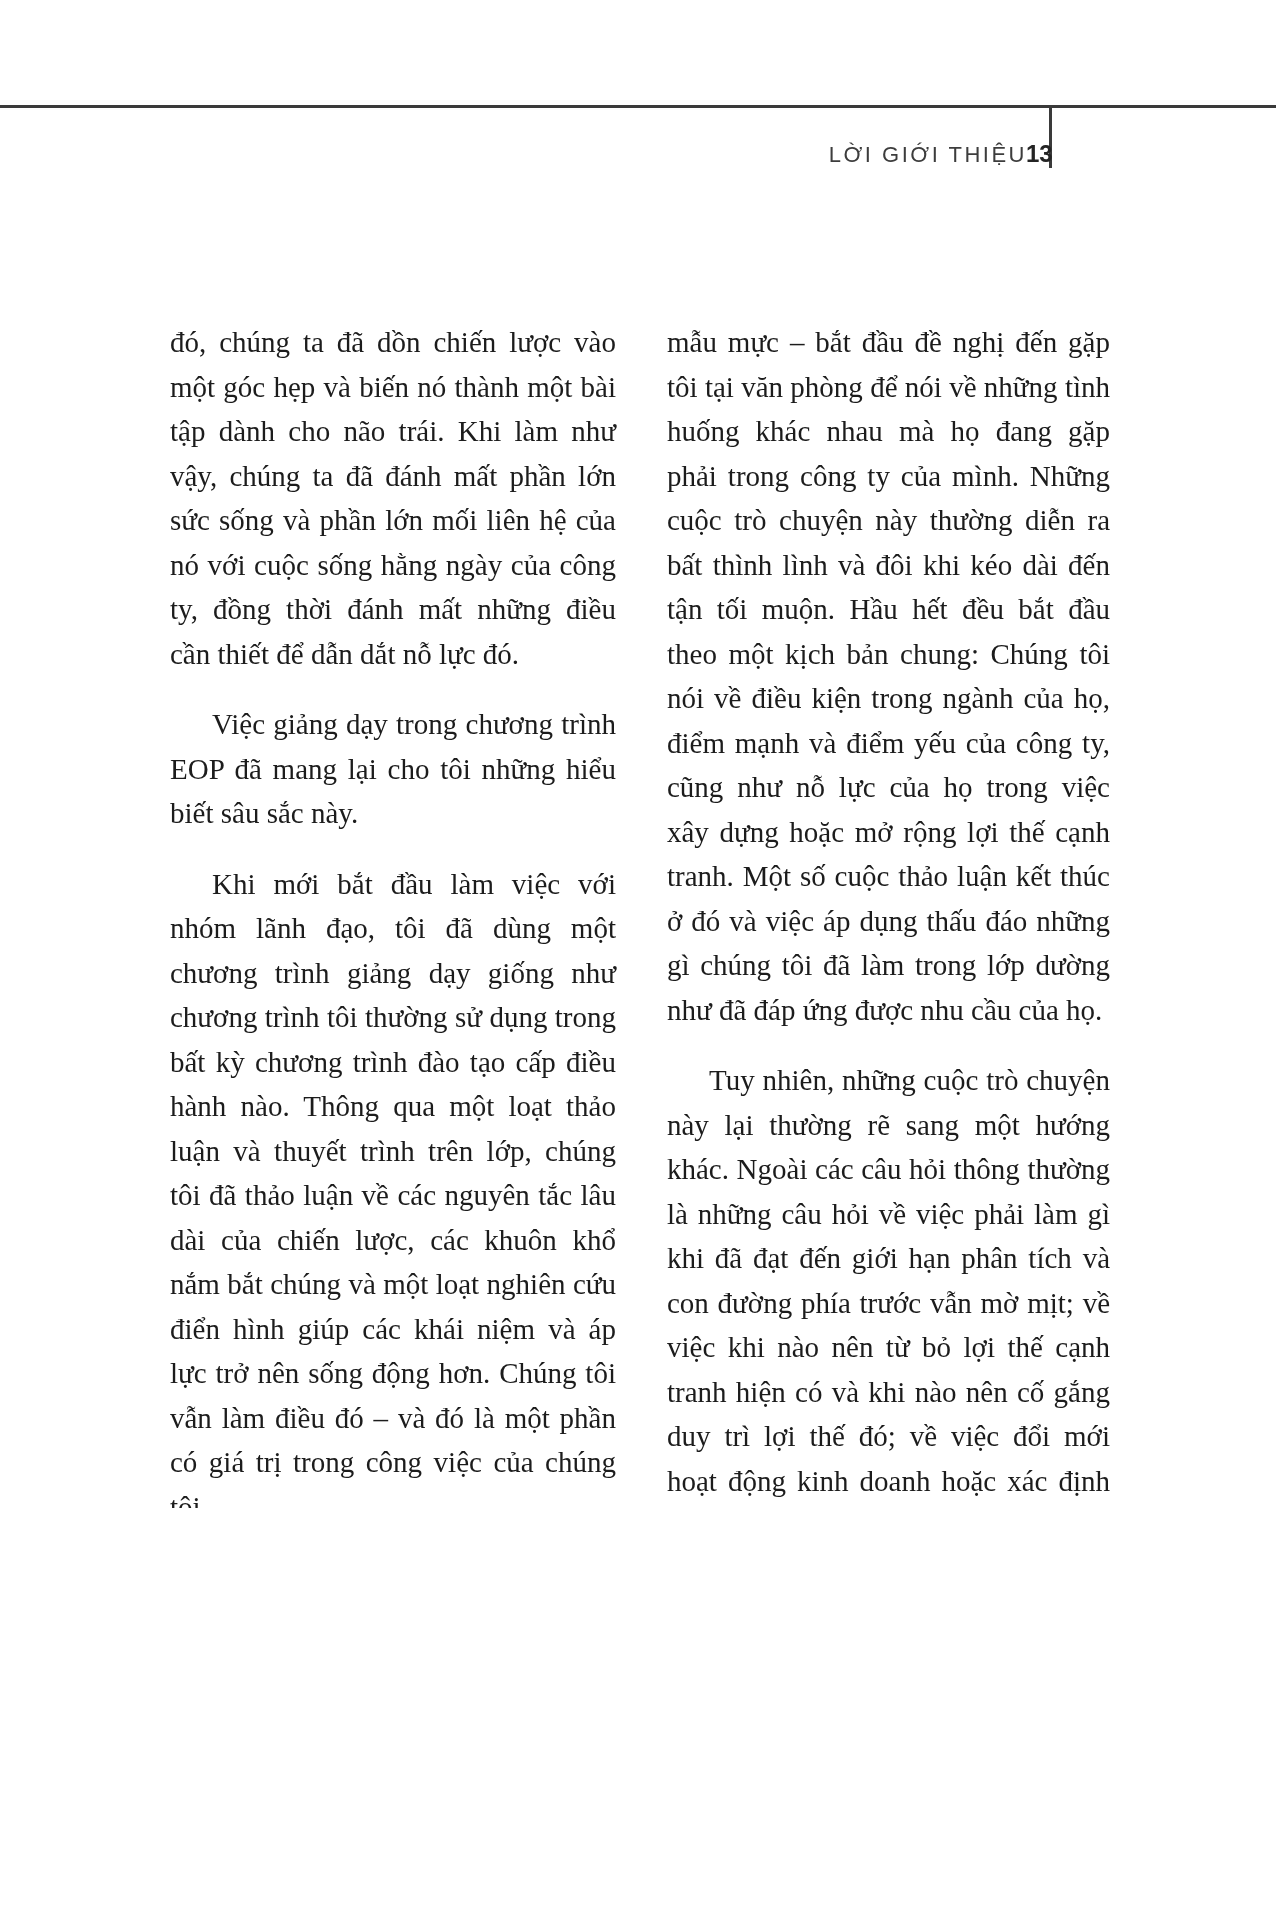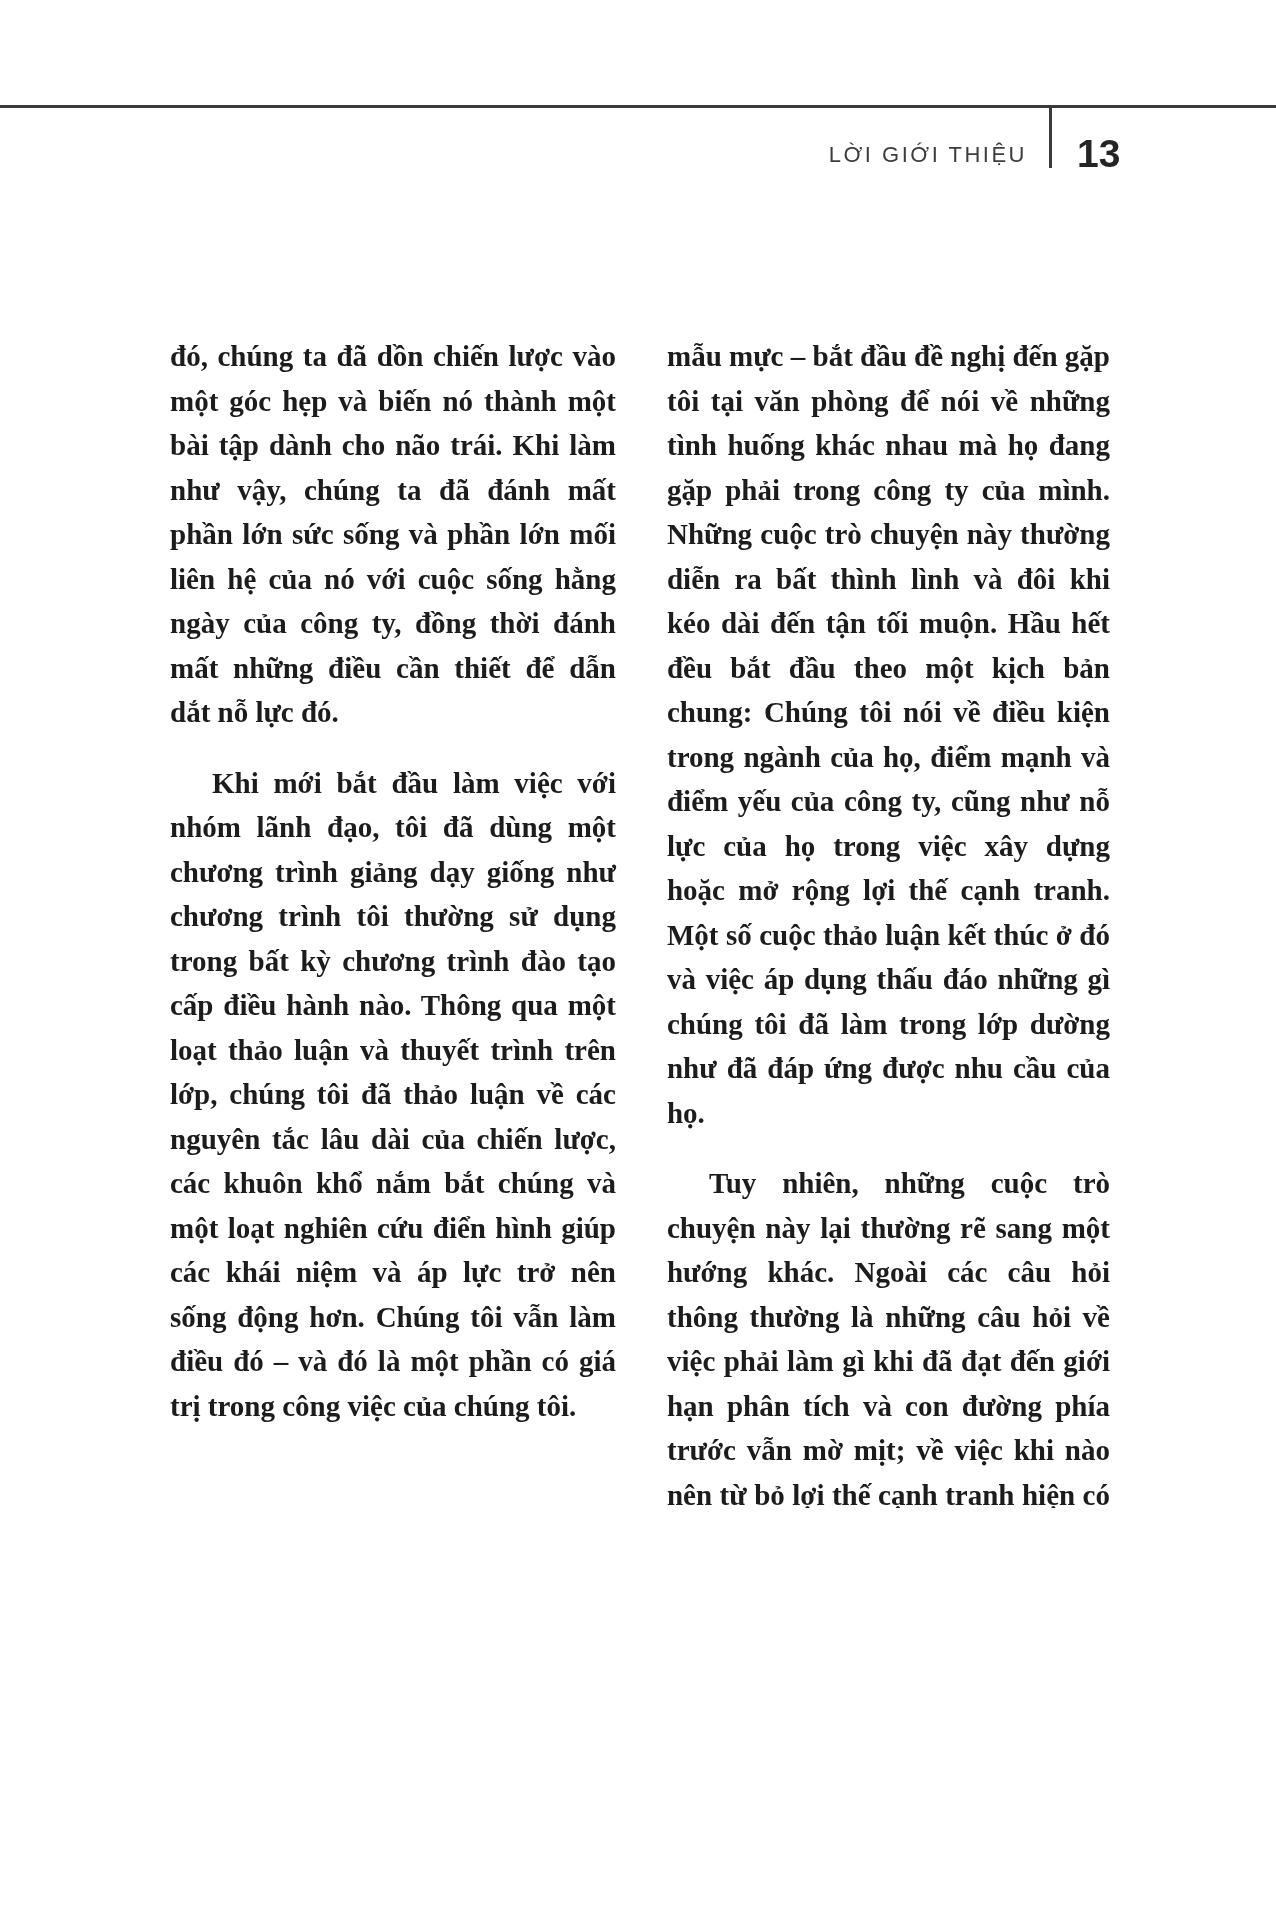--- a/index.html
+++ b/index.html
@@ -40,38 +40,37 @@
     font-family: "Liberation Sans", "DejaVu Sans", sans-serif;
     font-size: 22px;
     font-weight: 500;
     letter-spacing: 2.5px;
     color: #3d3d3d;
     white-space: nowrap;
     line-height: 24px;
   }
   .page-number {
     position: absolute;
-    left: 1077px;
+    left: 1026px;
     top: 138px;
     font-family: "Liberation Sans", "DejaVu Sans", sans-serif;
-    font-size: 39px;
+    font-size: 24px;
     font-weight: 700;
     color: #242424;
     line-height: 32px;
   }
 
   
   .textblock {
     position: absolute;
     left: 170px;
-    top: 334px;
+    top: 320px;
     width: 940px;
     display: flex;
     gap: 51px;
-    font-weight: bold;
   }
   .col {
     width: 450px;
   }
   .col.right {
     width: 447px;
   }
   .col p {
     margin: 0;
     font-size: 29px;
@@ -96,20 +95,21 @@
 <div id="page">
 
   <div class="rule"></div>
   <div class="vbar"></div>
   <div class="section-title">LỜI GIỚI THIỆU</div>
   <div class="page-number">13</div>
 
   <div class="textblock">
     <div class="col left">
       <p>đó, chúng ta đã dồn chiến lược vào một góc hẹp và biến nó thành một bài tập dành cho não trái. Khi làm như vậy, chúng ta đã đánh mất phần lớn sức sống và phần lớn mối liên hệ của nó với cuộc sống hằng ngày của công ty, đồng thời đánh mất những điều cần thiết để dẫn dắt nỗ lực đó.</p>
+      <p class="ind">Việc giảng dạy trong chương trình EOP đã mang lại cho tôi những hiểu biết sâu sắc này.</p>
       <p class="ind">Khi mới bắt đầu làm việc với nhóm lãnh đạo, tôi đã dùng một chương trình giảng dạy giống như chương trình tôi thường sử dụng trong bất kỳ chương trình đào tạo cấp điều hành nào. Thông qua một loạt thảo luận và thuyết trình trên lớp, chúng tôi đã thảo luận về các nguyên tắc lâu dài của chiến lược, các khuôn khổ nắm bắt chúng và một loạt nghiên cứu điển hình giúp các khái niệm và áp lực trở nên sống động hơn. Chúng tôi vẫn làm điều đó – và đó là một phần có giá trị trong công việc của chúng tôi.</p>
     </div>
     <div class="col right">
       <p>mẫu mực – bắt đầu đề nghị đến gặp tôi tại văn phòng để nói về những tình huống khác nhau mà họ đang gặp phải trong công ty của mình. Những cuộc trò chuyện này thường diễn ra bất thình lình và đôi khi kéo dài đến tận tối muộn. Hầu hết đều bắt đầu theo một kịch bản chung: Chúng tôi nói về điều kiện trong ngành của họ, điểm mạnh và điểm yếu của công ty, cũng như nỗ lực của họ trong việc xây dựng hoặc mở rộng lợi thế cạnh tranh. Một số cuộc thảo luận kết thúc ở đó và việc áp dụng thấu đáo những gì chúng tôi đã làm trong lớp dường như đã đáp ứng được nhu cầu của họ.</p>
       <p class="ind runover">Tuy nhiên, những cuộc trò chuyện này lại thường rẽ sang một hướng khác. Ngoài các câu hỏi thông thường là những câu hỏi về việc phải làm gì khi đã đạt đến giới hạn phân tích và con đường phía trước vẫn mờ mịt; về việc khi nào nên từ bỏ lợi thế cạnh tranh hiện có và khi nào nên cố gắng duy trì lợi thế đó; về việc đổi mới hoạt động kinh doanh hoặc xác định mục đích mới, mục tiêu mới cần quan tâm. Mặc dù nhiều công ty</p>
     </div>
   </div>
 
 </div>
 

